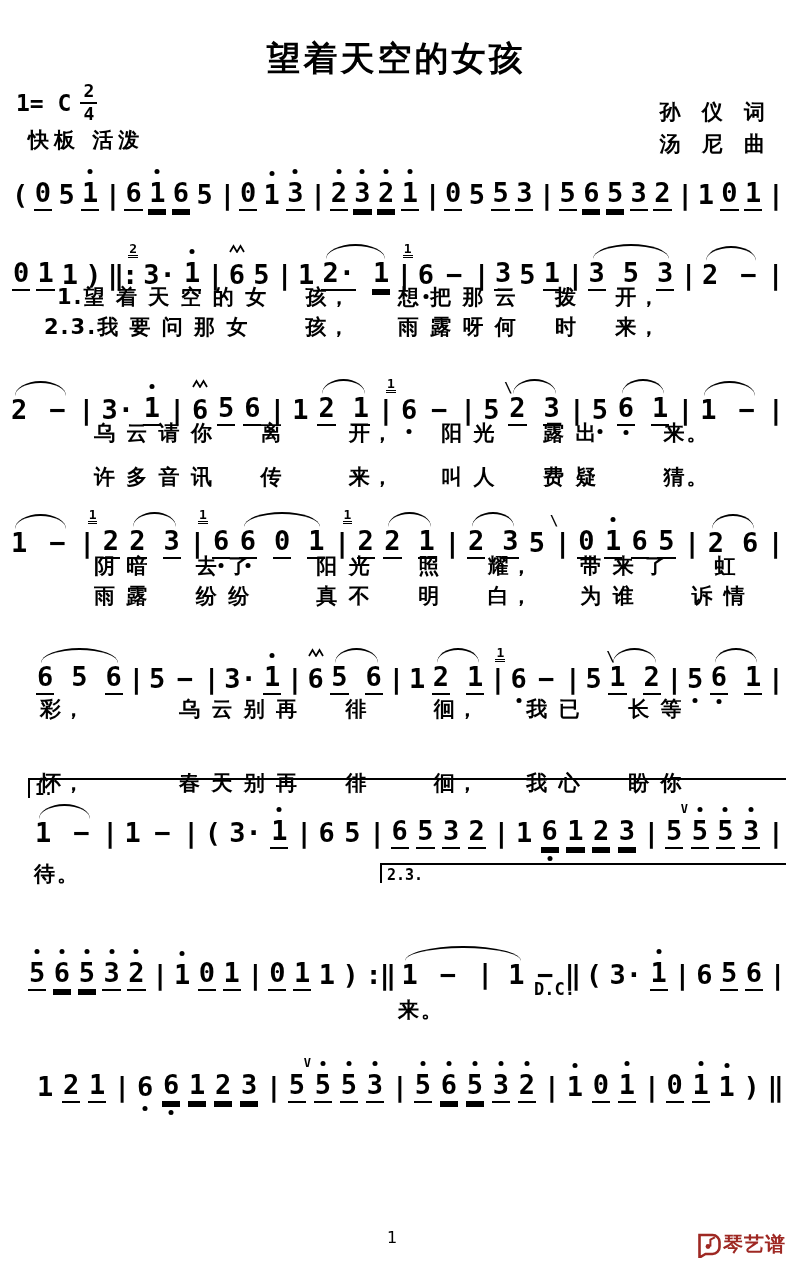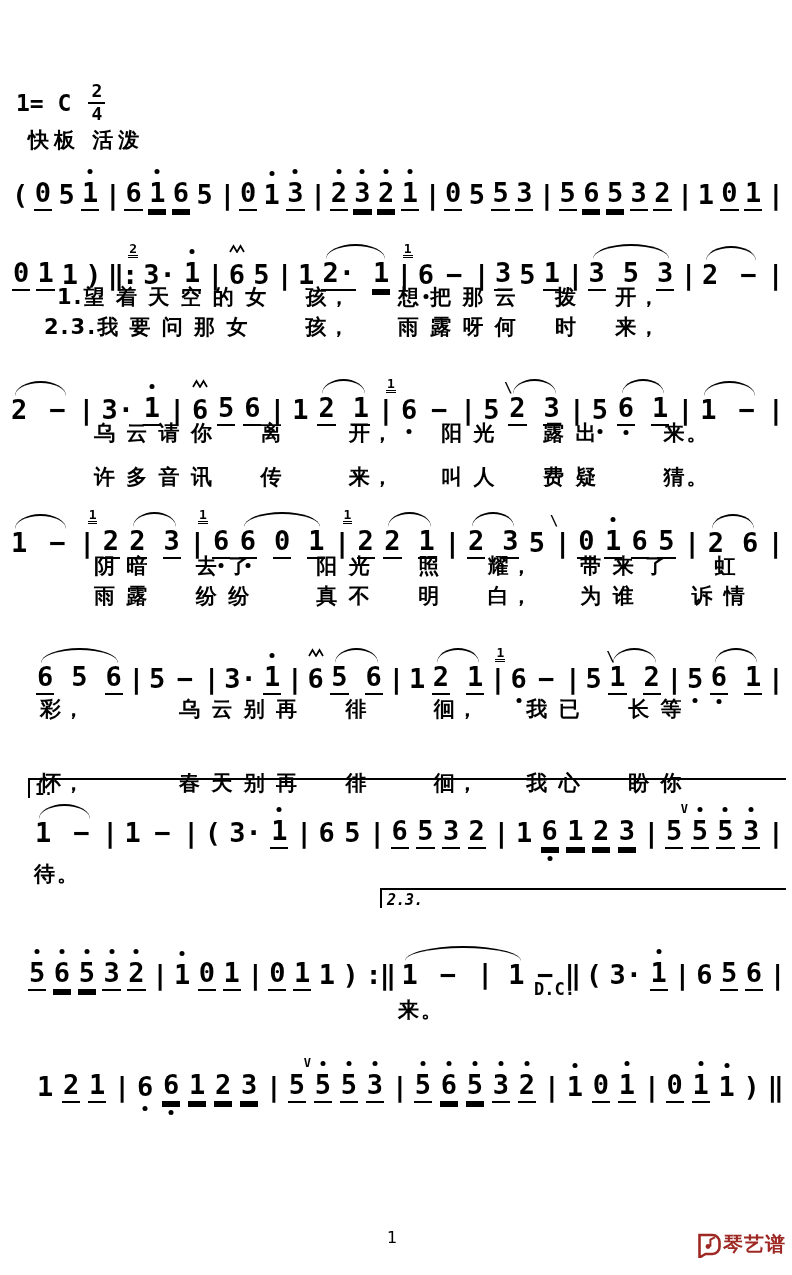--- a/index.html
+++ b/index.html
@@ -1,21 +1,21 @@
 <!DOCTYPE html>
 <html><head>
 <meta charset="utf-8">
 <style>
   html,body{margin:0;padding:0;background:#fff;}
   .page{position:relative;width:792px;height:1275px;background:#ffffff;color:#000;
         font-family:"DejaVu Sans",sans-serif;overflow:hidden;}
   .title{position:absolute;top:36px;left:0;right:0;text-align:center;
          font-size:34px;font-weight:bold;letter-spacing:3px;}
   .keysig{position:absolute;left:16px;top:82px;font-size:23px;font-weight:bold;
-          font-family:"DejaVu Sans Mono","DejaVu Sans",monospace;display:flex;align-items:center;gap:17px;}
+          font-family:"DejaVu Sans Mono","DejaVu Sans",monospace;display:flex;align-items:center;gap:9px;}
   .frac{display:inline-flex;flex-direction:column;align-items:center;font-size:18px;line-height:1.05;}
   .frac .num{border-bottom:2px solid #000;padding:0 3px 1px;}
   .frac .den{padding-top:1px;}
   .tempo{position:absolute;left:28px;top:126px;font-size:21px;font-weight:bold;letter-spacing:5px;}
   .credits{position:absolute;right:20px;top:96px;text-align:right;font-size:21px;
            font-weight:bold;line-height:32px;letter-spacing:7px;}
 
   
   .sline{position:absolute;display:flex;justify-content:space-between;align-items:flex-end;
          font-family:"DejaVu Sans Mono","DejaVu Sans",monospace;font-weight:bold;font-size:27px;}
@@ -52,31 +52,36 @@
   .foot-credit{position:absolute;right:22px;top:1122px;font-size:22px;font-weight:bold;letter-spacing:1px;}
   .pageno{position:absolute;left:372px;top:1228px;width:40px;text-align:center;font-size:16px;}
   .logo{position:absolute;right:6px;top:1231px;display:flex;align-items:center;gap:0;
         font-weight:bold;font-size:20px;letter-spacing:1px;text-decoration:none;}
 </style>
 </head>
 <body>
 
 <div class="page">
 
+  <div class="title">望着天空的女孩</div>
 
   <div class="keysig">
     <span>1= C</span>
     <span class="frac">
       <span class="num">2</span>
       <span class="den">4</span>
     </span>
   </div>
 
   <div class="tempo">快板 活泼</div>
 
+  <div class="credits">
+    <div>孙 仪 词</div>
+    <div>汤 尼 曲</div>
+  </div>
 
   <div>
       <div class="sline" style="top: 166px; left: 12px; right: 10px;">
         <span class="paren">(</span>
         <span class="note u1"><span class="base">0</span></span>
         <span class="note"><span class="base">5</span></span>
         <span class="note u1"><span class="base">1</span><span class="da"></span></span>
         <span class="bar">|</span>
         <span class="note u1"><span class="base">6</span></span>
         <span class="note u2"><span class="base">1</span><span class="da"></span></span>
@@ -366,21 +371,21 @@
         <span class="note u1"><span class="base">0</span></span>
         <span class="note u1"><span class="base">1</span><span class="da"></span></span>
         <span class="bar">|</span>
         <span class="note u1"><span class="base">0</span></span>
         <span class="note u1"><span class="base">1</span><span class="da"></span></span>
         <span class="note"><span class="base">1</span><span class="da"></span></span>
         <span class="paren">)</span>
         <span class="bar heavy">‖</span>
       </div>
       <div class="volta" style="left: 28px; top: 778px; width: 756px;"><span class="vlabel">1.</span></div>
-      <div class="volta" style="left: 380px; top: 888px; width: 404px; font-style: italic;"><span class="vlabel">2.3.</span></div>
+      <div class="volta" style="left: 380px; top: 863px; width: 404px;"><span class="vlabel">2.3.</span></div>
       <div class="dc" style="left: 534px; top: 979px;">D.C.</div>
       <div class="lyric" style="left: 57px; top: 283px;">1.望 着 天 空 的 女    孩，     想 把 那 云    拨    开，</div>
       <div class="lyric" style="left: 44px; top: 313px;">2.3.我 要 问 那 女      孩，     雨 露 呀 何    时    来，</div>
       <div class="lyric" style="left: 94px; top: 419px;">乌 云 请 你     离       开，     阳 光     露 出       来。</div>
       <div class="lyric" style="left: 94px; top: 449px; margin-top: 14px;">许 多 音 讯     传       来，     叫 人     费 疑       猜。</div>
       <div class="lyric" style="left: 94px; top: 552px;">阴 暗     去 了       阳 光     照     耀，     带 来 了     虹</div>
       <div class="lyric" style="left: 94px; top: 582px;">雨 露     纷 纷       真 不     明     白，     为 谁      诉 情</div>
       <div class="lyric" style="left: 40px; top: 695px;">彩，          乌 云 别 再     徘       徊，     我 已     长 等</div>
       <div class="lyric" style="left: 40px; top: 725px; margin-top: 44px;">怀，          春 天 别 再     徘       徊，     我 心     盼 你</div>
       <div class="lyric" style="left: 34px; top: 860px;">待。</div>

